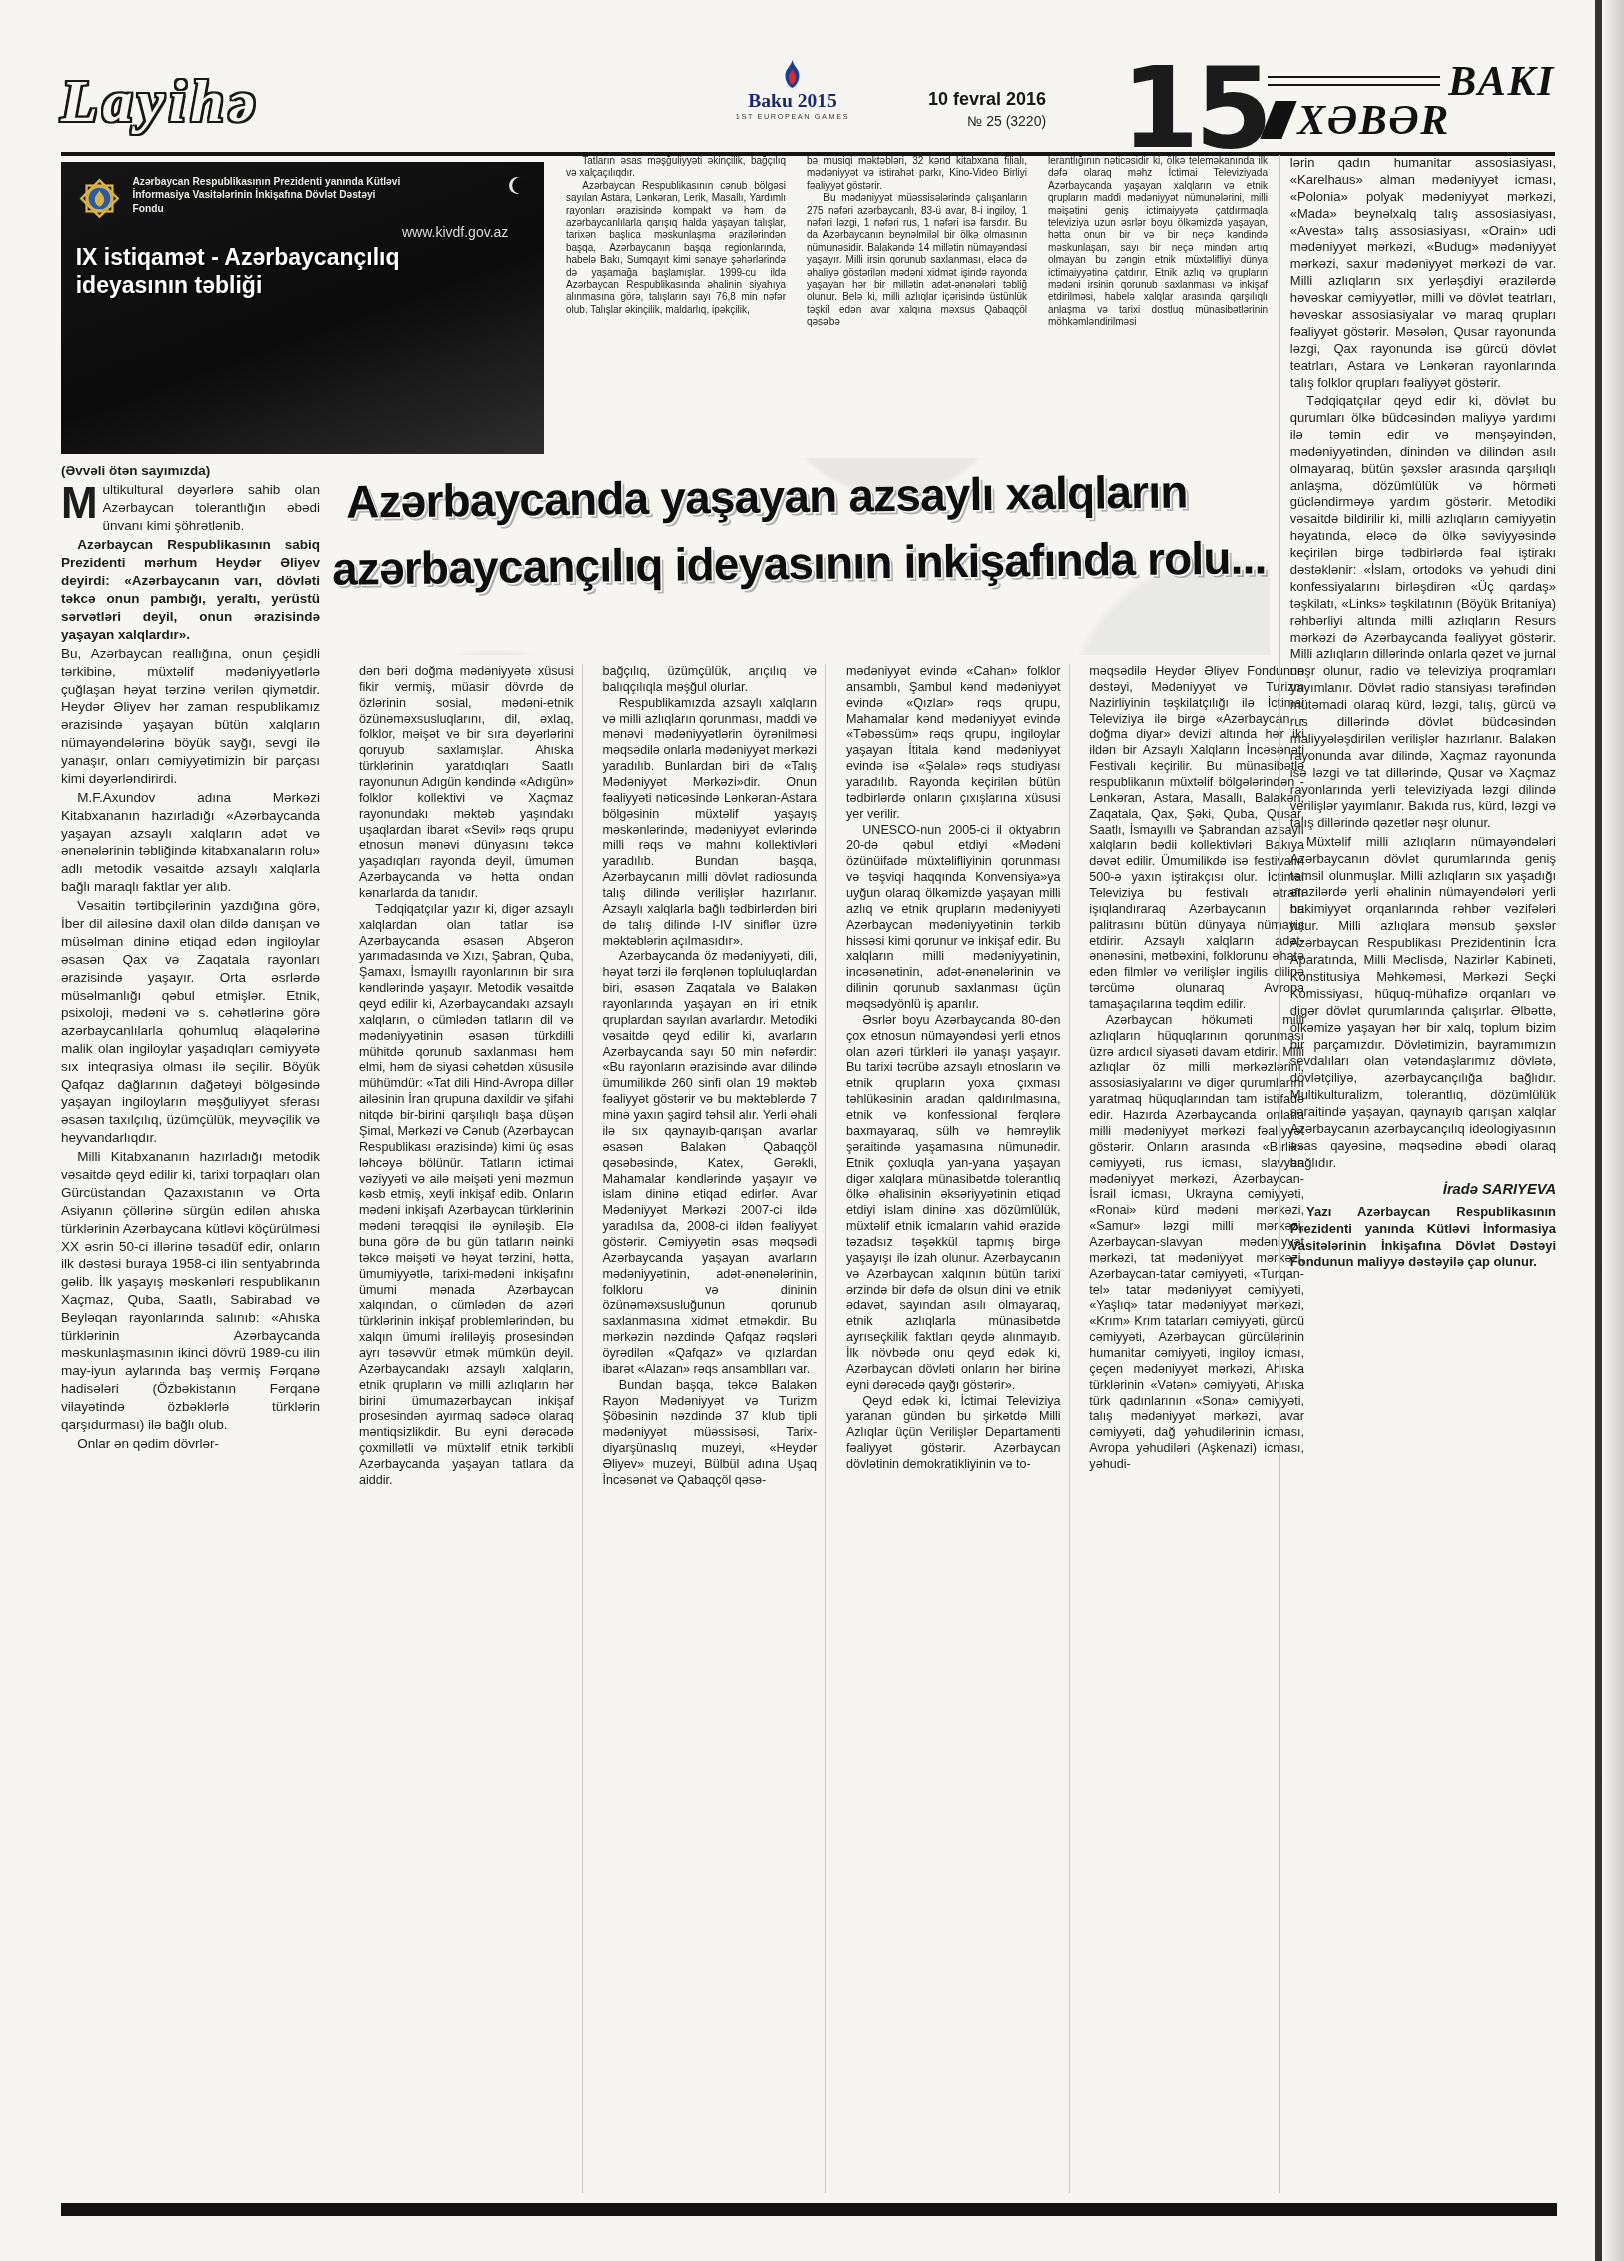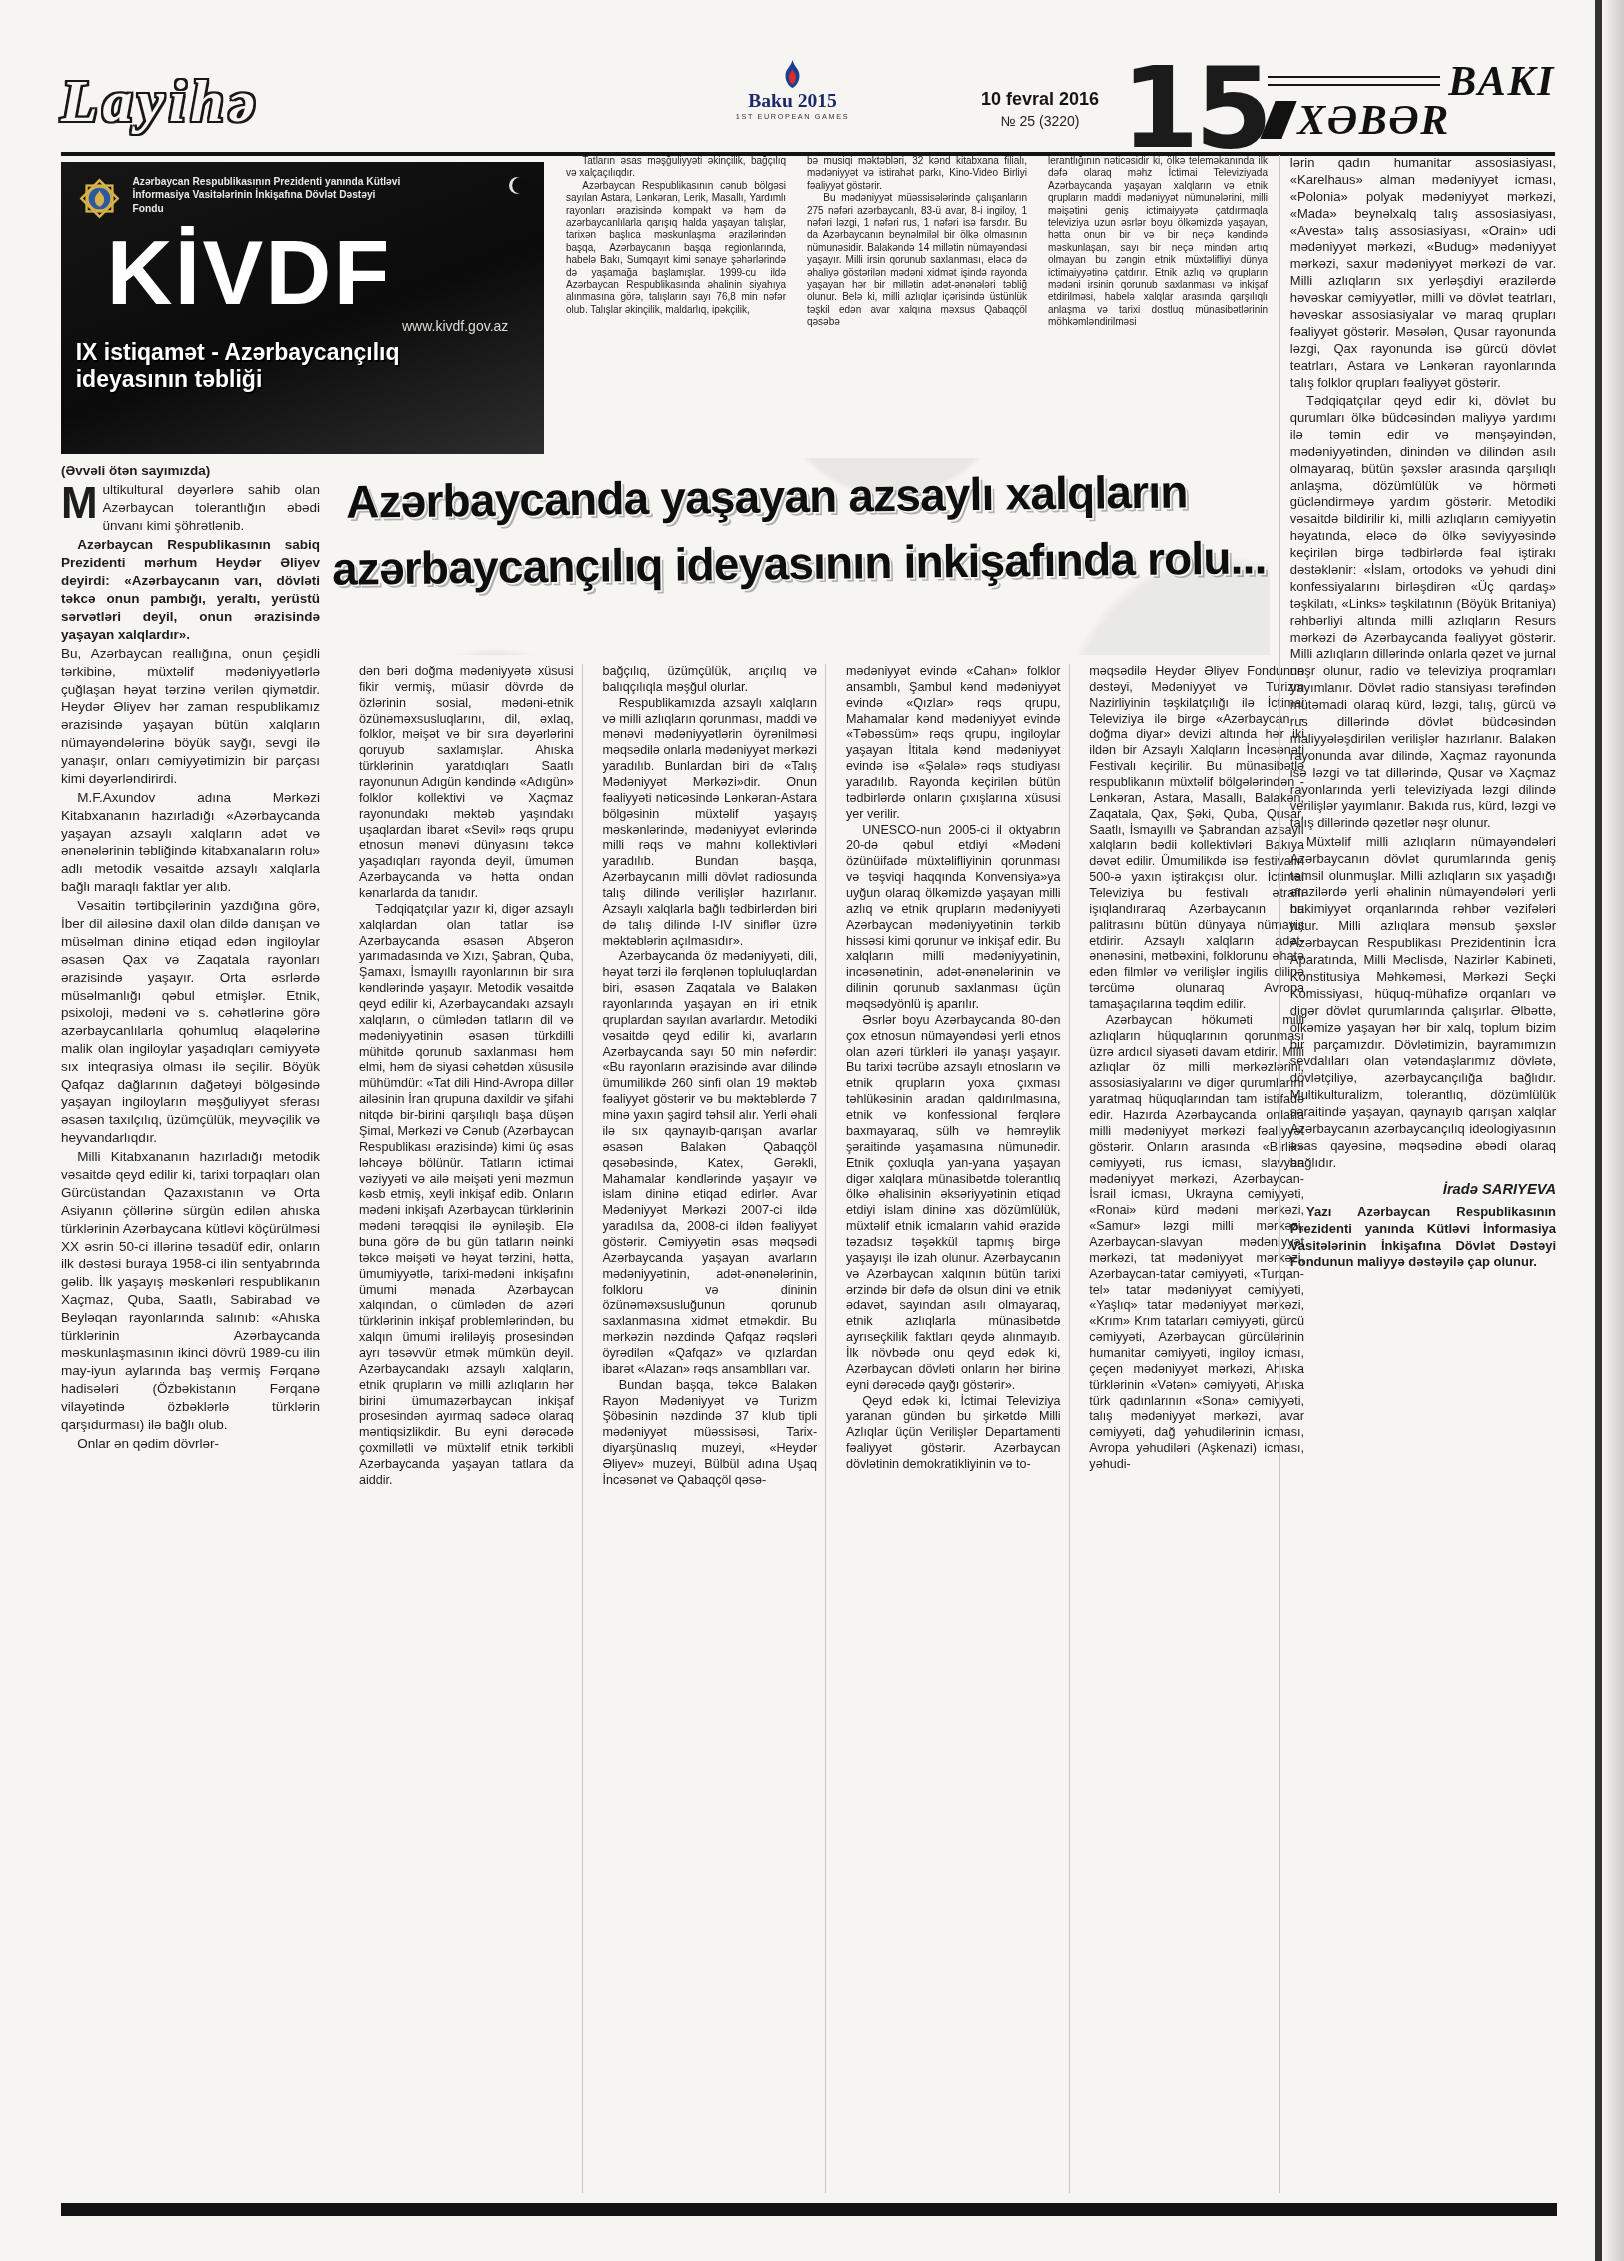--- a/index.html
+++ b/index.html
@@ -15,21 +15,21 @@
     position:absolute; left:0; top:6.5px;
     font-family:"Liberation Serif", serif; font-style:italic; font-weight:bold;
     font-size:60px; letter-spacing:4.9px; color:#f6f5f1;
     text-shadow:-2.4px -2.4px 0 #181818, 2.4px -2.4px 0 #181818, -2.4px 2.4px 0 #181818, 2.4px 2.4px 0 #181818,
                 -2.4px 0 0 #181818, 2.4px 0 0 #181818, 0 -2.4px 0 #181818, 0 2.4px 0 #181818;
   }
   .games-logo { position:absolute; left:662px; top:0; width:139px; text-align:center; }
   .games-logo .flame { display:block; margin:0 auto 1.6px auto; }
   .games-title { font-family:"Liberation Serif", serif; font-weight:bold; font-size:19.6px; color:#1b2a6b; }
   .games-sub { font-size:7.3px; letter-spacing:1.6px; color:#333; }
-  .date-block { position:absolute; left:920px; top:29px; text-align:center; }
+  .date-block { position:absolute; left:867px; top:29px; text-align:right; }
   .date-line { font-size:18px; font-weight:bold; color:#161616; }
   .issue-line { font-size:14px; color:#222; margin-top:3.3px; }
   .page-number {
     position:absolute; left:1060px; top:-18px; font-size:113px; font-weight:bold;
     color:#1b1b1b; font-family:"DejaVu Sans", sans-serif; letter-spacing:-4.9px;
   }
   .brand { position:absolute; right:0; top:0; width:287px; }
   .brand-row { display:flex; align-items:center; gap:8.2px; }
   .brand-rule { flex:1; height:9.8px; border-top:2.4px solid #141414; border-bottom:2.4px solid #141414; }
   .brand-baki, .brand-xeber {
@@ -145,21 +145,20 @@
         <rect x="9" y="9" width="22" height="22" fill="none" stroke="#d8b24a" stroke-width="2" transform="rotate(45 20 20)"></rect>
         <circle cx="20" cy="20" r="10" fill="#2b5aa0" stroke="#d8b24a" stroke-width="1.5"></circle>
         <path d="M20 13 C21 16 24 17 24 21 C24 24 22 26 20 27 C18 26 16 24 16 21 C16 17 19 16 20 13 Z" fill="#d8b24a"></path>
       </svg>
       <div class="kivdf-org">Azərbaycan Respublikasının Prezidenti yanında Kütləvi İnformasiya Vasitələrinin İnkişafına Dövlət Dəstəyi Fondu</div>
       <svg class="kivdf-crescent" viewBox="0 0 20 20" width="21" height="21" aria-hidden="true">
         <circle cx="9" cy="10" r="8" fill="#e3e3de"></circle>
         <circle cx="12" cy="10" r="8" fill="#0d0d0d"></circle>
       </svg>
     </div>
-    <div class="kivdf-logo">KİVDF</div>
     <div class="kivdf-url">www.kivdf.gov.az</div>
     <div class="kivdf-slogan">IX istiqamət - Azərbaycançılıq</div>
     <div class="kivdf-slogan">ideyasının təbliği</div>
   </div>
 
   <div class="top-cols">
     <div class="tcol">
         <p>Tatların əsas məşğuliyyəti əkinçilik, bağçılıq və xalçaçılıqdır.</p>
         <p>Azərbaycan Respublikasının cənub bölgəsi sayılan Astara, Lənkəran, Lerik, Masallı, Yardımlı rayonları ərazisində kompakt və həm də azərbaycanlılarla qarışıq halda yaşayan talışlar, tarixən başlıca məskunlaşma ərazilərindən başqa, Azərbaycanın başqa regionlarında, habelə Bakı, Sumqayıt kimi sənaye şəhərlərində də yaşamağa başlamışlar. 1999-cu ildə Azərbaycan Respublikasında əhalinin siyahıya alınmasına görə, talışların sayı 76,8 min nəfər olub. Talışlar əkinçilik, maldarlıq, ipəkçilik,</p>
       </div>

